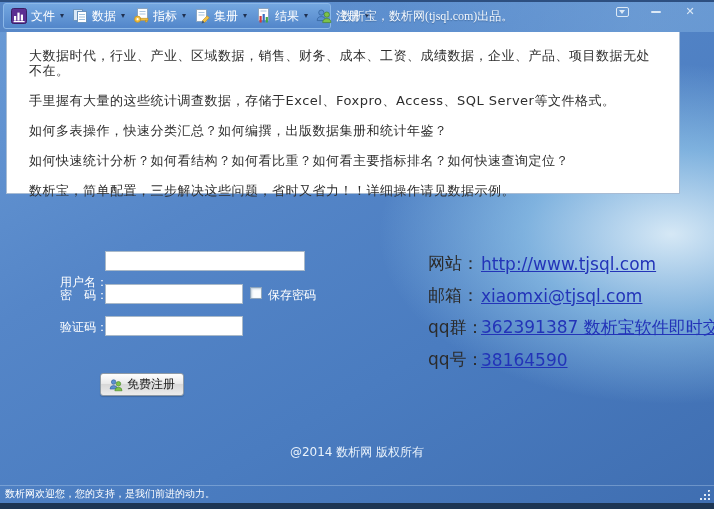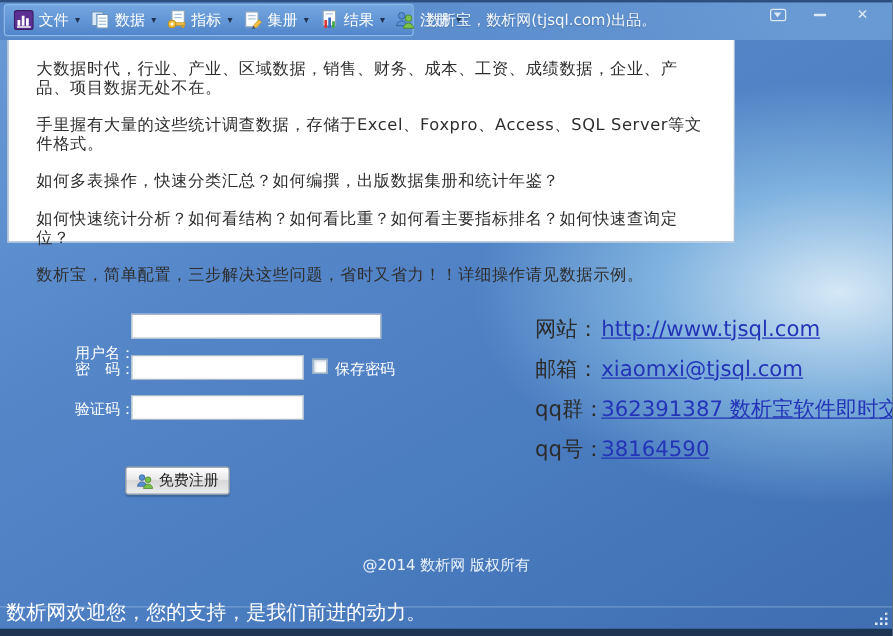--- a/index.html
+++ b/index.html
@@ -10,20 +10,21 @@
     position:relative; width:714px; height:509px; overflow:hidden;
     background:
       radial-gradient(ellipse 430px 250px at 94% 46%, rgba(238,251,255,0.85) 0%, rgba(168,220,246,0.55) 34%, rgba(120,180,230,0) 68%),
       linear-gradient(150deg, #6a9bd6 0%, #5586c8 35%, #4a7cc0 65%, #3f6eb1 100%);
   }
   .top-border{ position:absolute; top:0; left:0; right:0; height:2px; background:#2d4f80; }
 
   
   .titlebar{ position:absolute; top:2px; left:0; right:0; height:30px;
     background:linear-gradient(90deg, rgba(73,121,189,0.55) 0%, rgba(98,150,212,0.35) 55%, rgba(150,196,236,0.35) 90%);
+    font-family:Liberation Serif, serif;
   }
   .toolbar-strip{
     position:absolute; left:3px; top:1px; width:328px; height:26px;
     background:linear-gradient(#74a7e0,#5286ca);
     border:1px solid #8cb8e8; border-radius:3px;
     display:flex; align-items:center; padding:0 3px;
   }
   .menu-item{
     display:flex; align-items:center; gap:4px;
     color:#fff; font-size:12px; padding:0 4px; height:22px; cursor:default;
@@ -39,21 +40,21 @@
   .win-btn{ width:24px; height:15px; display:flex; align-items:center; justify-content:center;
     color:#dce9f6; font-size:11px; line-height:1; cursor:default; }
   .restore-glyph{ width:13px; height:10px; border:1px solid #dce9f6; border-radius:2px;
     display:flex; align-items:center; justify-content:center; }
   .restore-glyph .tri{ width:0; height:0; border-left:3px solid transparent; border-right:3px solid transparent;
     border-top:4px solid #dce9f6; }
   .min-bar{ width:10px; height:2px; background:#dce9f6; border-radius:1px; }
 
   
   .content-panel{
-    position:absolute; left:6px; top:32px; width:582px; height:162px;
+    position:absolute; left:6px; top:32px; width:674px; height:162px;
     background:#fff; border:1px solid #a8bcd4; border-top:none;
     padding:16px 22px 0 22px;
   }
   .content-panel p{ font-size:13px; color:#2e2e2e; line-height:15px; margin:0 0 15px 0; letter-spacing:0.5px; }
 
   
   .form-label{ position:absolute; color:#fff; font-size:12px; width:46px; white-space:nowrap; }
   .text-input{
     position:absolute; height:20px; border:1px solid #a9b9c9; background:#fff;
     font-size:12px; padding:0 4px; outline:none;
@@ -77,21 +78,21 @@
   
   .contact-row{ position:absolute; left:428px; display:flex; align-items:center; font-size:17px; white-space:nowrap; }
   .contact-label{ color:#2b2b2b; width:37px; }
   .contact-link{ color:#2334b8; text-decoration:underline; margin-left:16px; }
 
   
   .copyright{ position:absolute; left:0; right:0; top:444px; text-align:center;
     color:#e9f2fb; font-size:12px; }
   .statusbar{ position:absolute; left:0; right:0; bottom:6px; height:18px;
     border-top:1px solid rgba(215,235,252,0.3); }
-  .status-message{ position:absolute; left:5px; bottom:2px; color:#fff; font-size:16px; white-space:nowrap; }
+  .status-message{ position:absolute; left:5px; bottom:2px; color:#fff; font-size:10px; white-space:nowrap; }
   .bottom-strip{ position:absolute; left:0; right:0; bottom:0; height:6px; background:#1d3553; }
   .resize-grip{ position:absolute; right:3px; bottom:8px; }
 </style>
 </head>
 <body>
 
 <div class="window">
   <div class="top-border"></div>
 
   <div class="titlebar">

